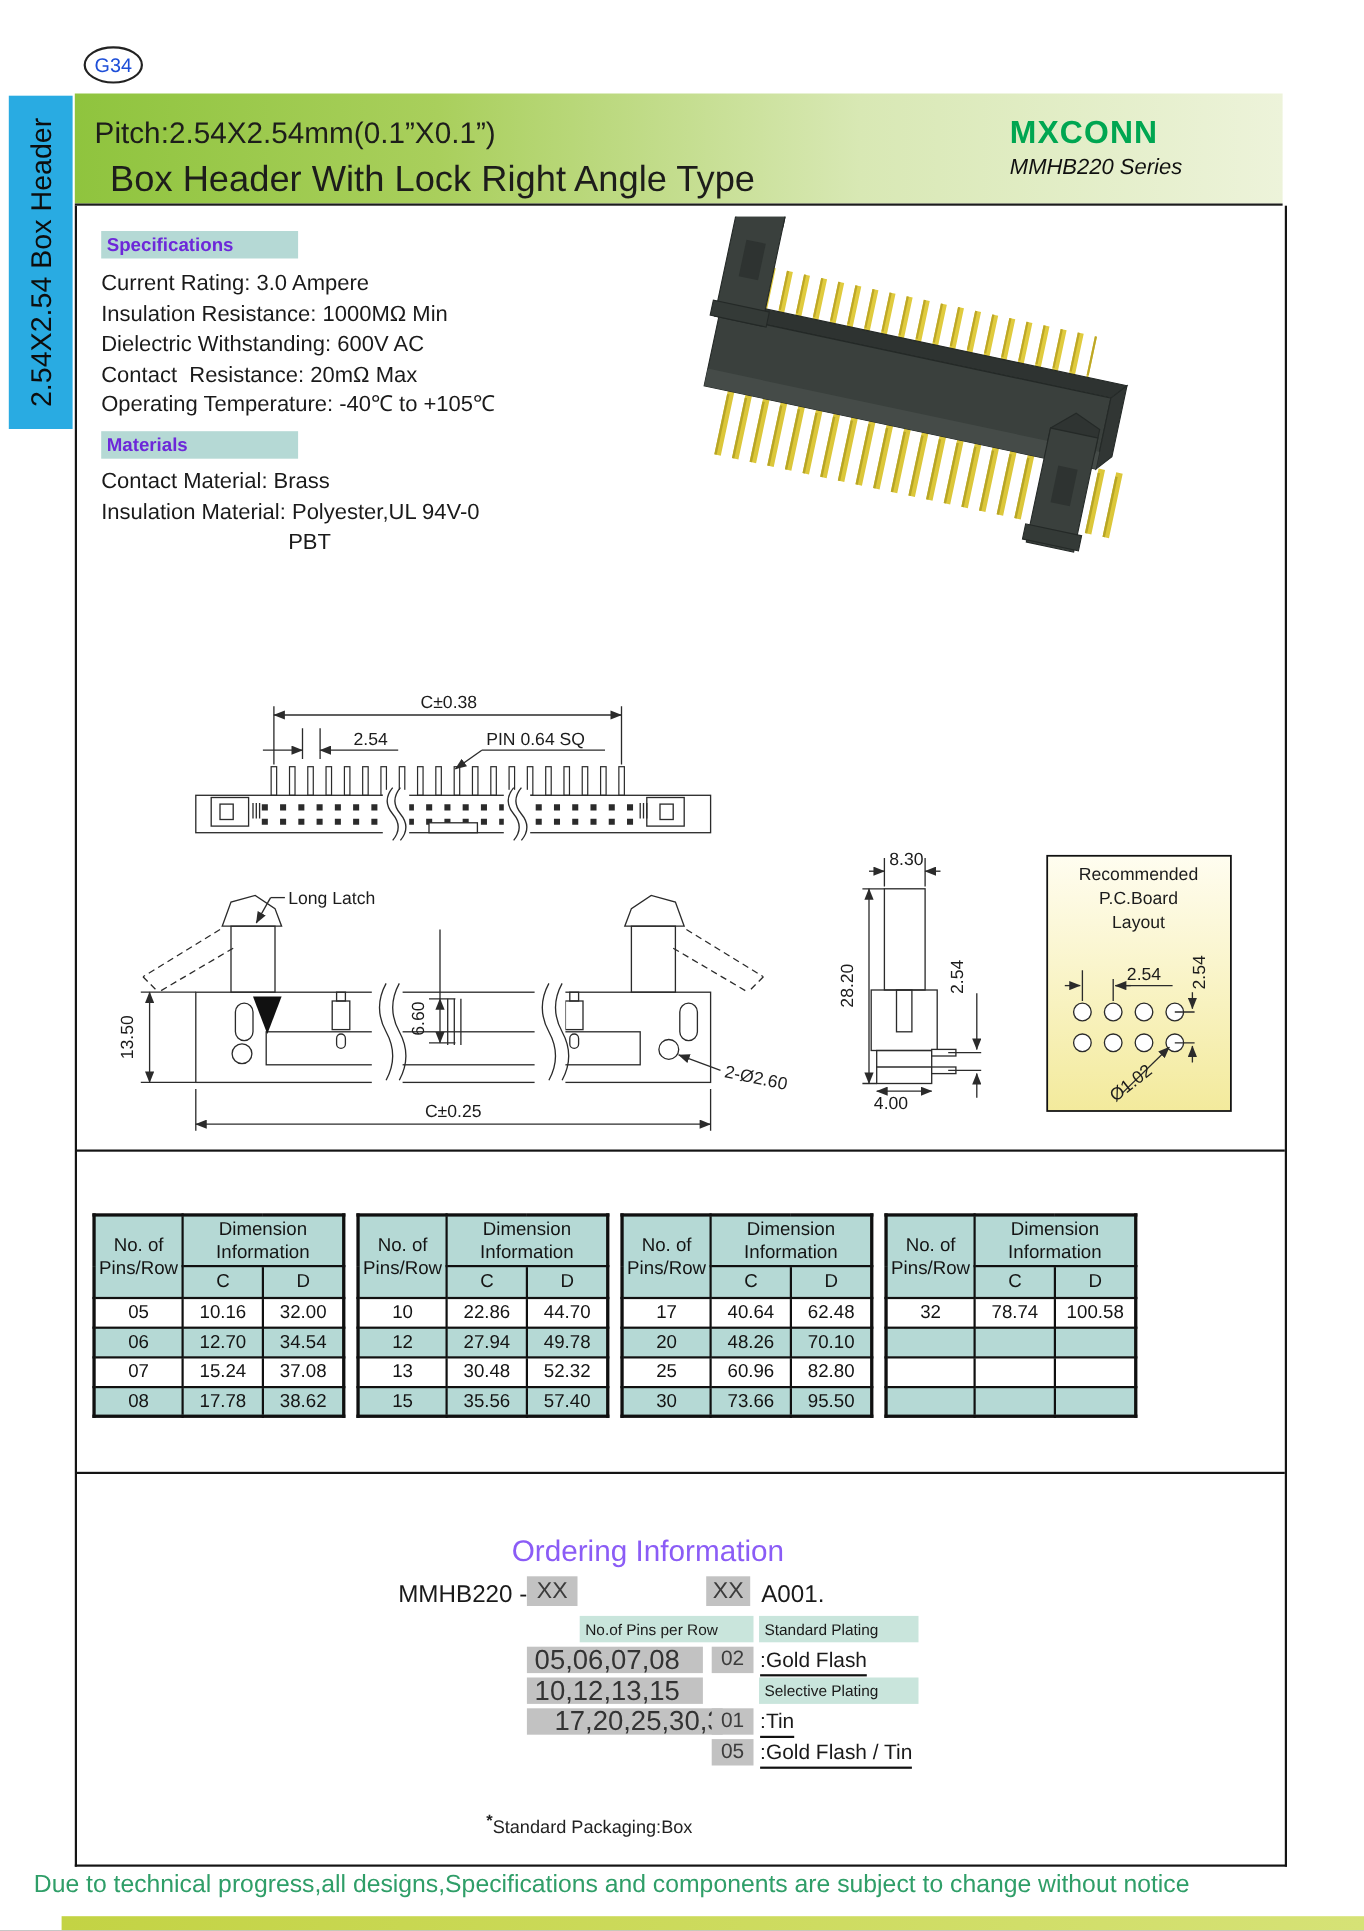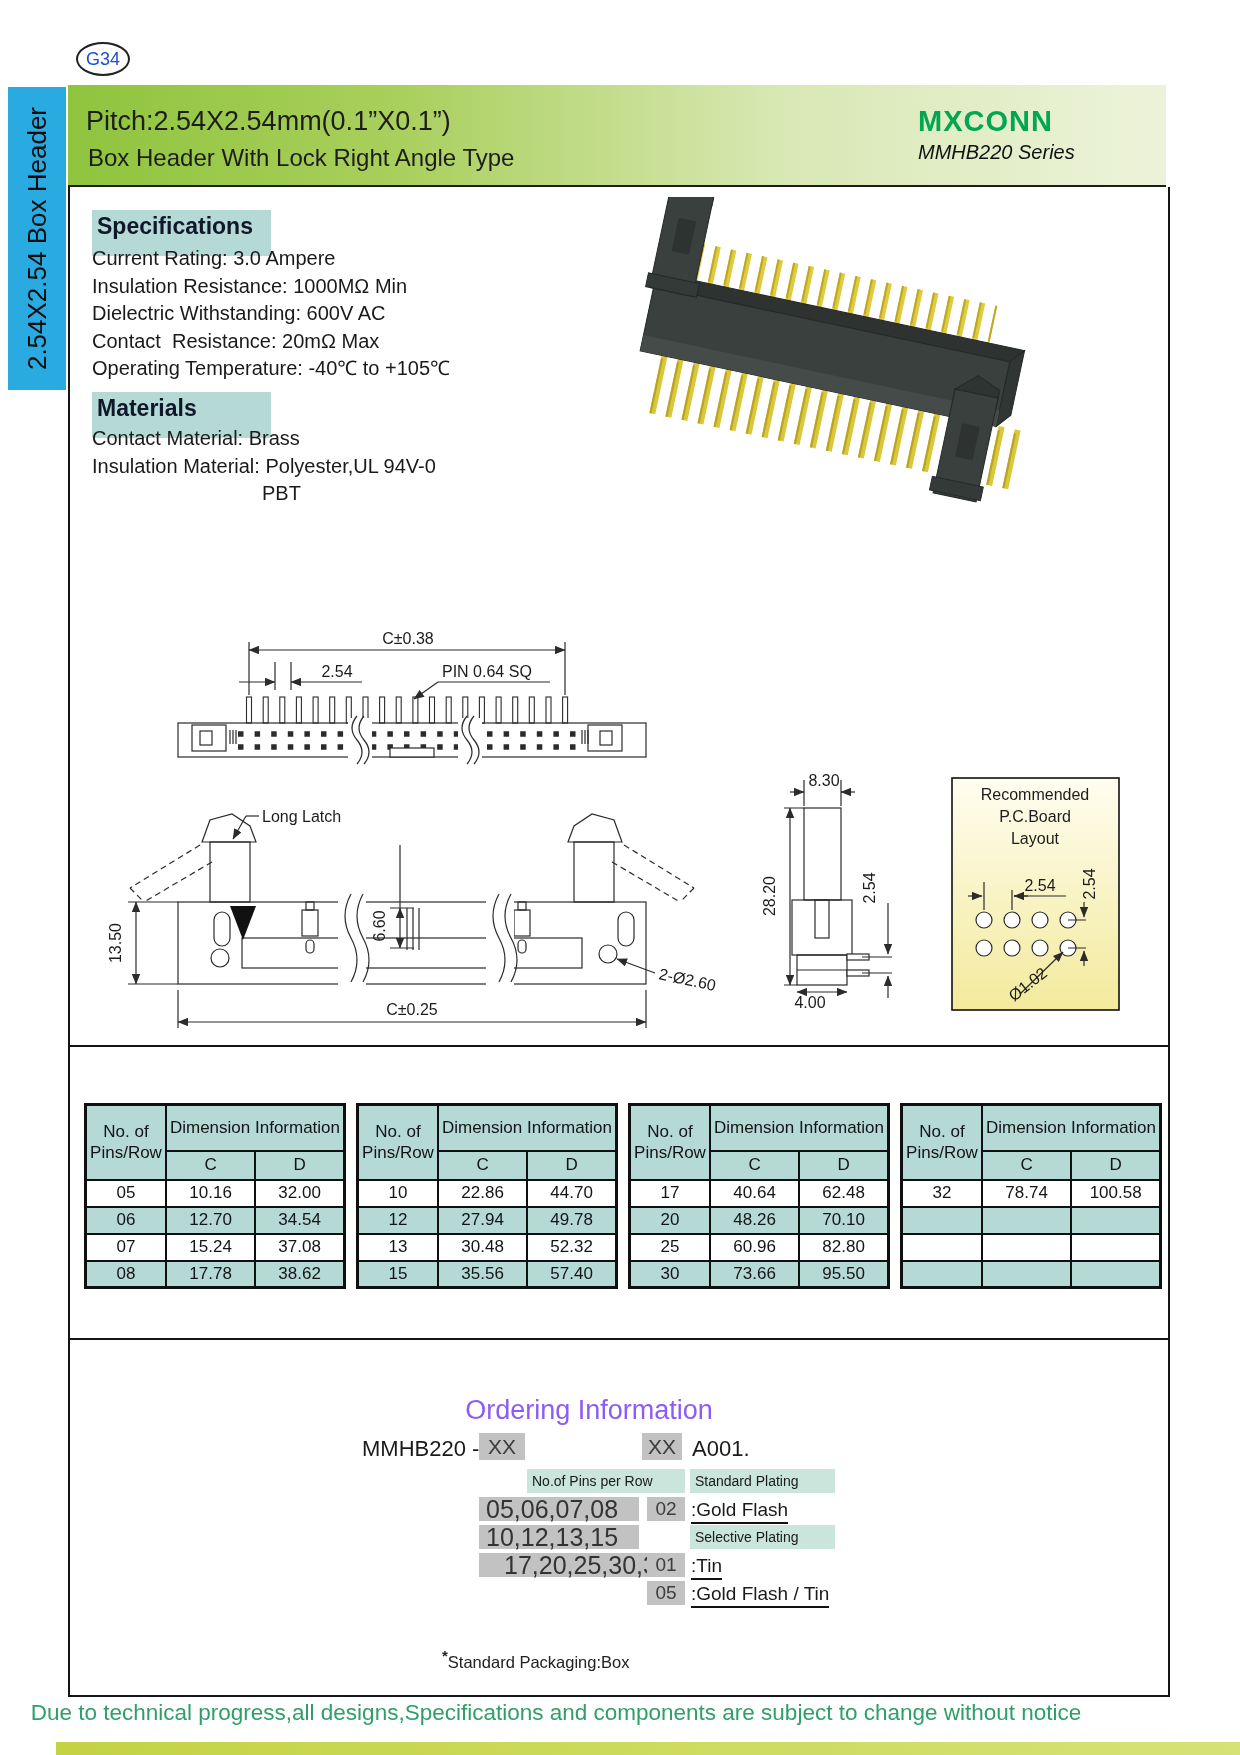--- a/index.html
+++ b/index.html
@@ -14,37 +14,37 @@
   
   .sidebar{left:8px;top:87px;width:58px;height:303px;background:#29ABE2;
            display:flex;align-items:center;justify-content:center;}
   .sidebar span{writing-mode:vertical-rl;transform:rotate(180deg);font-size:26px;color:#0d0d0d;}
 
   
   .header-bar{left:68px;top:85px;width:1098px;height:100px;
       background:linear-gradient(90deg,#8fc43e 0%,#a9cf5c 30%,#d8e8b4 65%,#edf3da 100%);
       border-bottom:2px solid #1c1c1c;}
   .title1{left:18px;top:21px;font-size:27px;color:#1d1d1b;}
-  .title2{left:20px;top:59px;font-size:24px;color:#1d1d1b;}
+  .title2{left:32px;top:59px;font-size:33px;color:#1d1d1b;}
   .brand{left:850px;top:20px;font-size:29px;font-weight:bold;color:#00A651;letter-spacing:1px;}
   .series{left:850px;top:56px;font-size:20px;color:#101010;font-style:italic;}
 
   
   .frame{left:68px;top:187px;width:1098px;height:1508px;border-left:2px solid #141414;
          border-right:2px solid #141414;border-bottom:2px solid #141414;}
-  .sec-head{width:174px;background:#b5d9d5;font-weight:bold;font-size:23px;
-            padding:3px 0 16px 5px;color:#0f172a;}
+  .sec-head{width:174px;background:#b5d9d5;font-weight:bold;font-size:17px;
+            padding:3px 0 2px 5px;color:#6d28d9;}
   .spec-line{font-size:20px;line-height:27.5px;white-space:pre-wrap;color:#1a1a1a;}
 
   .divider{left:0;width:1098px;height:0;border-top:2px solid #141414;}
 
   
   .tables-row{left:14px;top:916px;display:flex;gap:10px;}
   table.dtab{border-collapse:collapse;border:3px solid #101010;table-layout:fixed;
-             width:262px;font-size:17px;color:#141414;}
+             width:230px;font-size:17px;color:#141414;}
   .dtab th,.dtab td{border:2px solid #101010;text-align:center;padding:0;font-weight:normal;}
   .dtab thead th{background:#b5d9d5;}
   .dtab .hrow1{height:46px;line-height:1.25;}
   .dtab .hrow2 th{height:27px;}
   .dtab tbody tr{height:27px;background:#fff;}
   .dtab tbody tr:nth-child(even){background:#b5d9d5;}
 
   
   .ord-title{left:369px;top:1208px;width:300px;text-align:center;font-size:27px;color:#8b5cf6;}
   .ord-prefix{left:292px;top:1249px;font-size:22px;}

